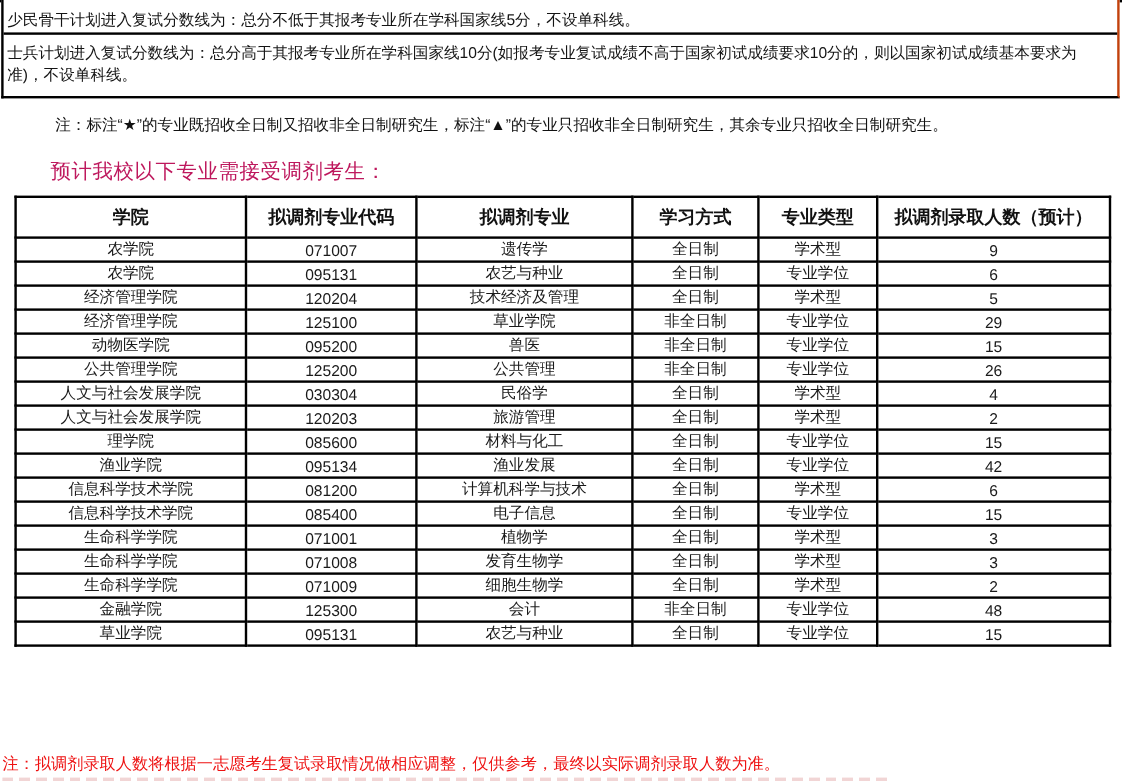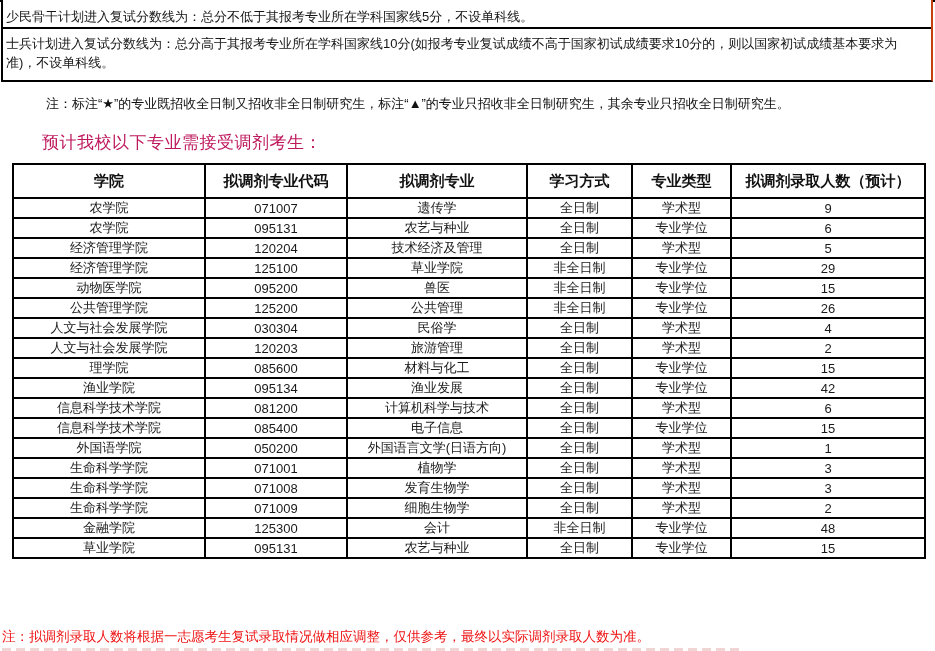--- a/index.html
+++ b/index.html
@@ -205,28 +205,20 @@
       </tr>
       <tr>
         <td class="c0">信息科学技术学院</td>
         <td class="c1">085400</td>
         <td class="c2">电子信息</td>
         <td class="c3">全日制</td>
         <td class="c4">专业学位</td>
         <td class="c5">15</td>
       </tr>
       <tr>
-        <td class="c0">外国语学院</td>
-        <td class="c1">050200</td>
-        <td class="c2">外国语言文学(日语方向)</td>
-        <td class="c3">全日制</td>
-        <td class="c4">学术型</td>
-        <td class="c5">1</td>
-      </tr>
-      <tr>
         <td class="c0">生命科学学院</td>
         <td class="c1">071001</td>
         <td class="c2">植物学</td>
         <td class="c3">全日制</td>
         <td class="c4">学术型</td>
         <td class="c5">3</td>
       </tr>
       <tr>
         <td class="c0">生命科学学院</td>
         <td class="c1">071008</td>

